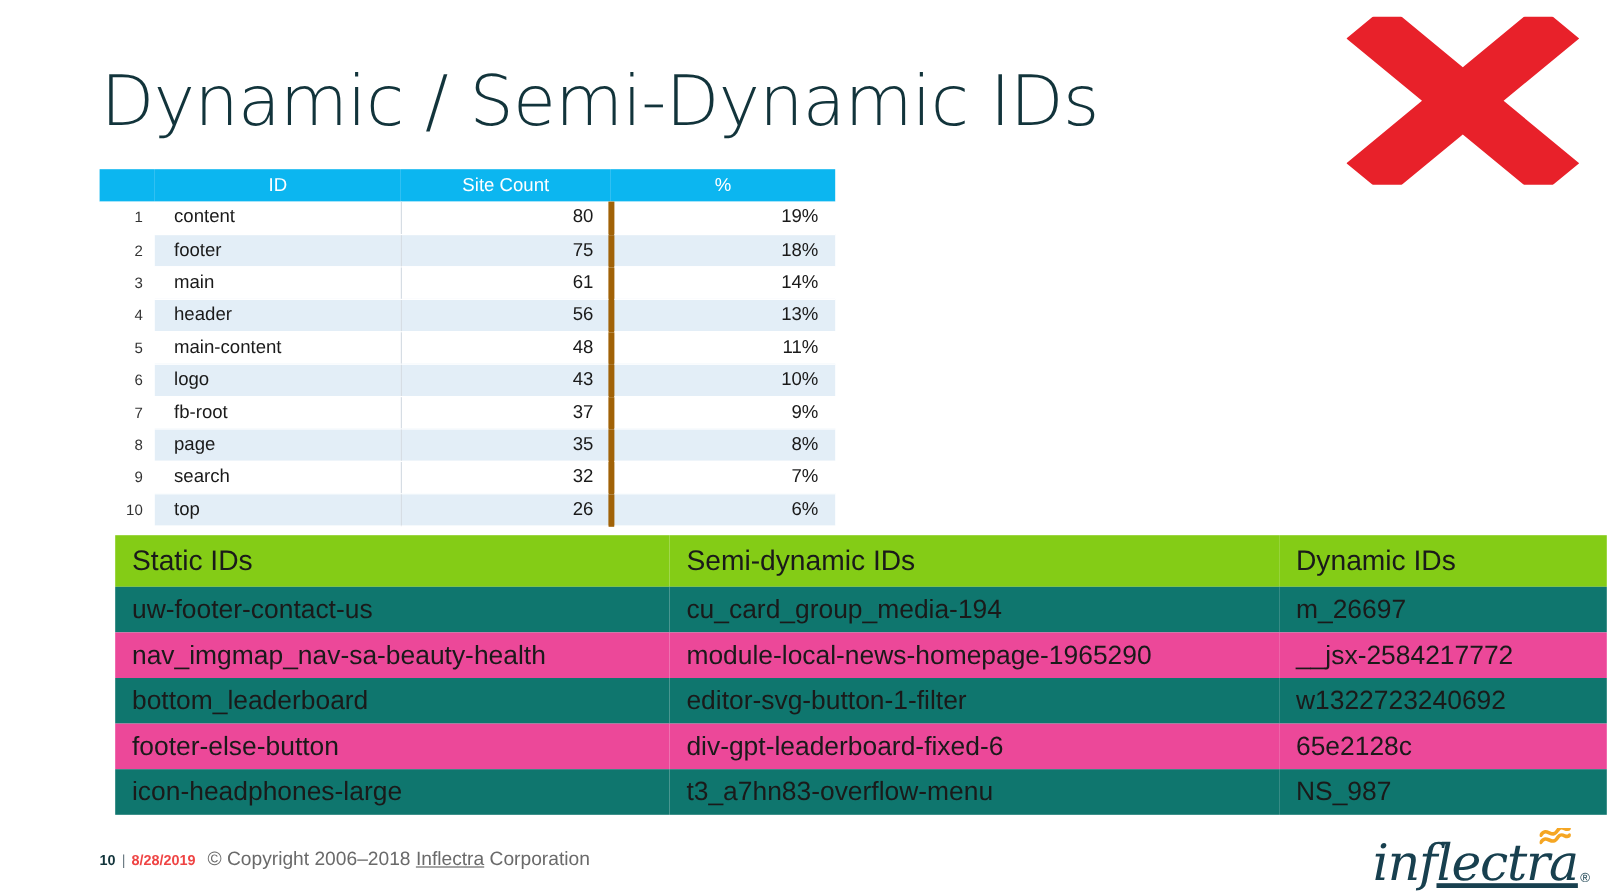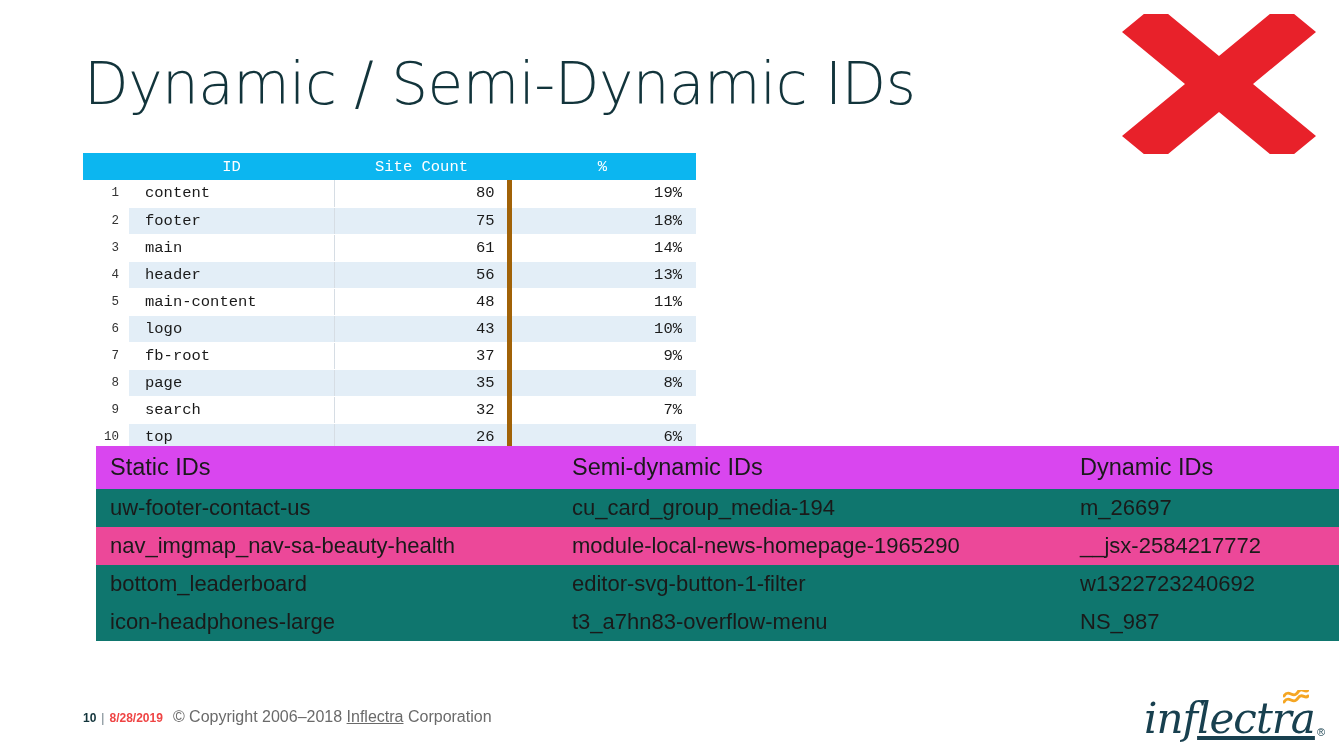--- a/index.html
+++ b/index.html
@@ -39,26 +39,26 @@
     left: 1122px;
     top: 14px;
     width: 194px;
     height: 140px;
   }
 
   
   .stats-table {
     position: absolute;
     left: 83px;
-    top: 153px;
+    top: 141px;
     width: 613px;
     border-collapse: collapse;
     font-size: 15.5px;
     color: #1a1a1a;
-    font-family: Liberation Mono, monospace;
+    font-family: Liberation Sans, sans-serif;
   }
   .stats-table th {
     background: #0cb6f0;
     color: #ffffff;
     font-weight: normal;
     font-size: 15.5px;
     height: 27px;
     padding: 0 8px;
     text-align: center;
     border: none;
@@ -102,21 +102,21 @@
     position: absolute;
     left: 96px;
     top: 446px;
     width: 1243px;
     border-collapse: collapse;
     font-size: 22px;
     color: #1a1a1a;
     font-family: "Liberation Sans", sans-serif;
   }
   .ids-table th {
-    background: #d946ef;
+    background: #84cc16;
     color: #1a1a1a;
     font-weight: normal;
     font-size: 23.5px;
     text-align: left;
     height: 43px;
     padding: 0 0 0 14px;
     border: none;
   }
   .ids-table th.c1 { width: 462px; }
   .ids-table th.c2 { width: 508px; }
@@ -272,20 +272,25 @@
       <tr class="r-even">
         <td>nav_imgmap_nav-sa-beauty-health</td>
         <td>module-local-news-homepage-1965290</td>
         <td>__jsx-2584217772</td>
       </tr>
       <tr class="r-odd">
         <td>bottom_leaderboard</td>
         <td>editor-svg-button-1-filter</td>
         <td>w1322723240692</td>
       </tr>
+      <tr class="r-even">
+        <td>footer-else-button</td>
+        <td>div-gpt-leaderboard-fixed-6</td>
+        <td>65e2128c</td>
+      </tr>
       <tr class="r-odd">
         <td>icon-headphones-large</td>
         <td>t3_a7hn83-overflow-menu</td>
         <td>NS_987</td>
       </tr>
     </tbody>
   </table>
 
   <div class="footer">
     <span class="pg">10</span><span class="sep">|</span><span class="date">8/28/2019</span><span class="copy"><span>© Copyright 2006–2018</span> <span class="brand">Inflectra</span> <span>Corporation</span></span>

